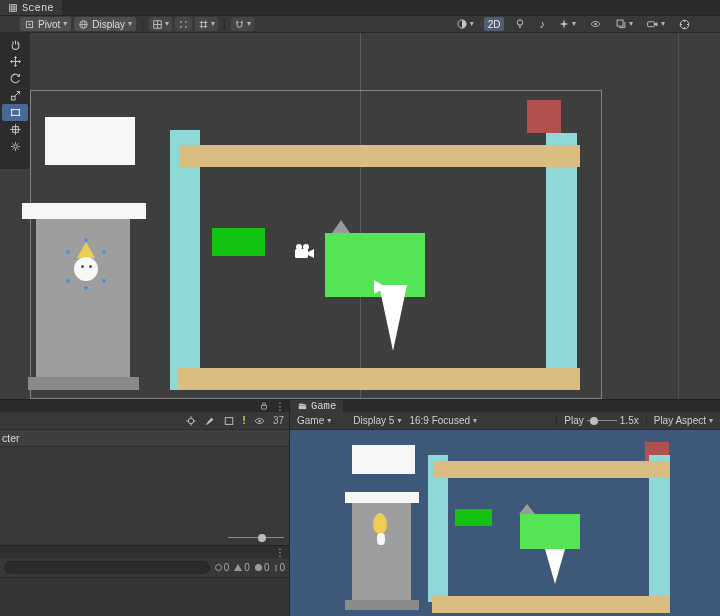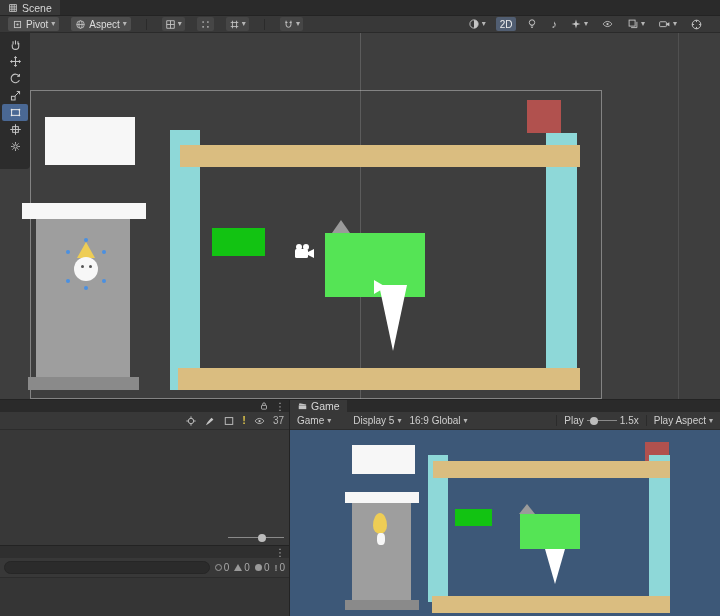--- a/index.html
+++ b/index.html
@@ -1,20 +1,20 @@
 <!DOCTYPE html>
 <html style="--panel: #383838; --panel-dark: #2a2a2a; --panel-darker: #2f2f2f; --border: #232323; --button: #4e4e4e; --text: #c8c8c8; --scene-bg: #3e3e3e; --cam-outline: #aaaaaa; --game-bg: #3d5878; --cyan: #8ed8d8; --tan: #dabd80; --green-bright: #55e455; --green-dark: #12c312; --red: #b1514e; --pedestal: #9e9e9e; --pedestal-dark: #8a8a8a; --white-obj: #f7f7f7; --flame: #eecd55; --gizmo-blue: #4a90e2; --tool-active: #4a6894; --mode2d-active: #515e72;"><head>
 <meta charset="utf-8">
 <style>
   html,body{margin:0;padding:0;background:#222;}
   #root{position:relative;width:720px;height:616px;background:var(--panel,#383838);
         font-family:"Liberation Sans",sans-serif;font-size:11px;color:var(--text,#c8c8c8);
         overflow:hidden;user-select:none;}
   .bar{position:absolute;display:flex;align-items:center;box-sizing:border-box;}
-  .tab{display:flex;align-items:center;gap:4px;padding:0 8px;height:100%;background:var(--panel,#383838);font-size:10.5px;color:#d8d8d8;}
+  .tab{display:flex;align-items:center;gap:4px;padding:0 8px;height:100%;background:var(--panel,#383838);font-size:10.5px;color:#d8d8d8;font-family:Liberation Mono, monospace;}
   .tbtn{display:flex;align-items:center;gap:3px;background:var(--button,#4e4e4e);border-radius:2px;padding:0 4px;height:14px;font-size:10px;color:#ddd;}
   .ibtn{display:flex;align-items:center;gap:2px;background:#464646;border-radius:2px;padding:0 3px;height:14px;}
   .flat{background:transparent;}
   .caret{font-size:8px;color:#b5b5b5;line-height:1;}
   .vsep{width:1px;height:11px;background:#2b2b2b;margin:0 3px;flex:none;}
   .obj{position:absolute;}
   .tool{width:26px;height:17px;display:flex;align-items:center;justify-content:center;border-radius:2px;margin:0 auto;}
   .tool.active{background:var(--tool-active,#4a6894);}
   .badge{display:flex;align-items:center;gap:2px;font-size:10px;color:#a8a8a8;margin-left:5px;}
   .dotO{width:7px;height:7px;border:1px solid #9a9a9a;border-radius:50%;box-sizing:border-box;}
@@ -36,40 +36,40 @@
     <div class="tab">
       <span>
         <svg width="10" height="10" viewBox="0 0 16 16" fill="none" stroke="#c5c5c5" stroke-width="1.4">
           <path d="M2.5 2.5h11v11h-11z M2.5 6.2h11 M2.5 9.9h11 M6.2 2.5v11 M9.9 2.5v11"></path>
           </svg>
       </span>
       <span>Scene</span>
     </div>
   </div>
 
-  <div class="bar" style="left:0;top:16px;width:720px;height:17px;background:var(--panel);border-bottom:1px solid #2a2a2a;padding:0 8px;gap:12px;">
+  <div class="bar" style="left:0;top:16px;width:720px;height:17px;background:var(--panel);border-bottom:1px solid #2a2a2a;padding:0 20px;gap:3px;">
     <div class="tbtn">
       <span>
         <svg width="11" height="11" viewBox="0 0 16 16" fill="none" stroke="#c5c5c5" stroke-width="1.3">
           <rect x="3.5" y="3.5" width="9" height="9"></rect>
             <circle cx="8" cy="8" r="1.6" fill="#c5c5c5" stroke="none"></circle>
           </svg>
       </span>
       <span>Pivot</span>
       <span class="caret">▾</span>
     </div>
     <div class="tbtn">
       <span>
         <svg width="11" height="11" viewBox="0 0 16 16" fill="none" stroke="#c5c5c5" stroke-width="1.2">
           <circle cx="8" cy="8" r="5.5"></circle>
             <ellipse cx="8" cy="8" rx="2.4" ry="5.5"></ellipse>
             <path d="M2.5 8h11"></path>
           </svg>
       </span>
-      <span>Aspect</span>
+      <span>Display</span>
       <span class="caret">▾</span>
     </div>
     <div class="vsep"></div>
     <div class="ibtn">
       <span>
         <svg width="11" height="11" viewBox="0 0 16 16" fill="none" stroke="#c5c5c5" stroke-width="1.3">
           <path d="M2.5 2.5h11v11h-11z M2.5 8h11 M8 2.5v11"></path>
           </svg>
       </span>
       <span class="caret">▾</span>
@@ -299,20 +299,23 @@
     <span style="color:#d9c04a;font-weight:bold;font-size:11px;line-height:1;">!</span>
     <span>
       <svg width="13" height="12" viewBox="0 0 16 16" fill="none" stroke="#c5c5c5" stroke-width="1.2">
         <path d="M2 8s2.5-3.4 6-3.4S14 8 14 8s-2.5 3.4-6 3.4S2 8 2 8z"></path>
         <circle cx="8" cy="8" r="1.5" fill="#c5c5c5" stroke="none"></circle>
         </svg>
     </span>
     <span style="font-size:10px;color:#b5b5b5;">37</span>
   </div>
 
+  <div class="bar" style="left:0;top:430px;width:289px;height:17px;background:#3f3f3f;border-bottom:1px solid #2e2e2e;overflow:hidden;">
+    <span style="margin-left:2px;font-size:10.5px;color:#dadada;">cter</span>
+  </div>
 
   <div class="obj" style="left:0;top:447px;width:289px;height:82px;background:var(--panel);"></div>
 
   <div class="bar" style="left:0;top:529px;width:289px;height:16px;background:var(--panel);">
     <div class="track" style="position:absolute;left:228px;top:8px;width:56px;">
       <div class="knob" style="left:30px;"></div>
     </div>
   </div>
 
   <div class="bar" style="left:0;top:545px;width:289px;height:13px;background:var(--panel-darker);border-top:1px solid var(--border);justify-content:flex-end;padding-right:4px;">
@@ -358,21 +361,21 @@
   <div class="bar" style="left:290px;top:412px;width:430px;height:18px;background:var(--panel);border-bottom:1px solid #2c2c2c;padding:0 3px;">
     <div class="gitem">
       <span>Game</span>
       <span class="caret">▾</span>
     </div>
     <div class="gitem" style="margin-left:14px;">
       <span>Display 5</span>
       <span class="caret">▾</span>
     </div>
     <div class="gitem">
-      <span>16:9 Global</span>
+      <span>16:9 Focused</span>
       <span class="caret">▾</span>
     </div>
     <div class="vsep" style="margin-left:auto;"></div>
     <div class="gitem">
       <span>Play</span>
       <div class="track" style="width:30px;">
         <div class="knob" style="left:3px;"></div>
       </div>
       <span>1.5x</span>
     </div>

